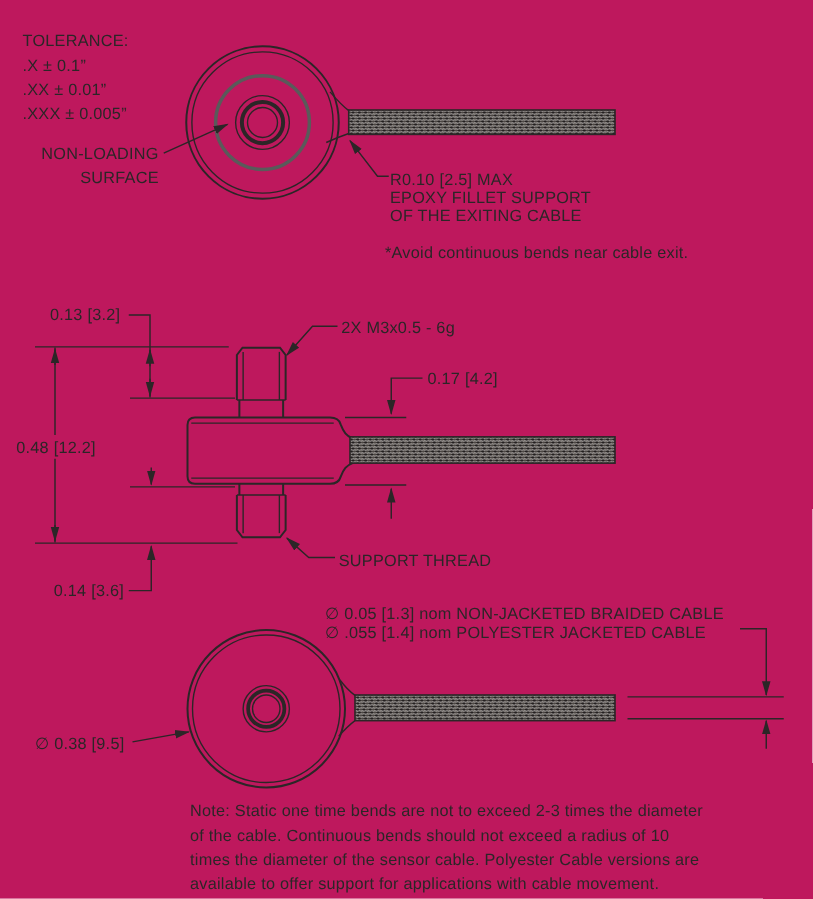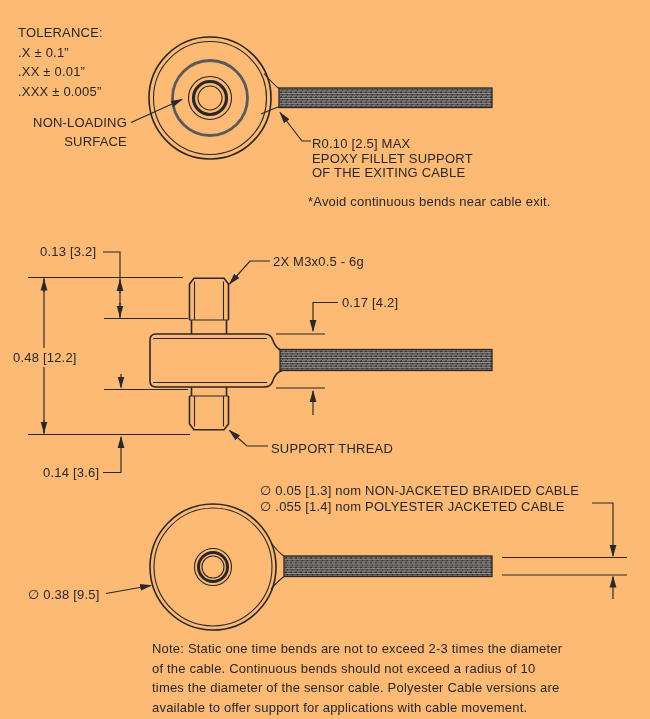--- a/index.html
+++ b/index.html
@@ -1,16 +1,16 @@
 <!DOCTYPE html>
 <html><head>
 <meta charset="utf-8">
 <style>
   html,body{margin:0;padding:0;background:#ffffff;}
-  #stage{position:relative;width:650px;height:719px;background:#fdba74;overflow:hidden;
+  #stage{position:relative;width:650px;height:719px;background:#be185d;overflow:hidden;
          font-family:"Liberation Sans","DejaVu Sans",sans-serif;}
   svg{position:absolute;left:0;top:0;}
   svg text{fill:#2b2627;font-family:"Liberation Sans","DejaVu Sans",sans-serif;
            font-size:13px;letter-spacing:.2px;}
   .ln{stroke:#2b2627;fill:none;}
   .thick{stroke-width:1.6;}
   .thin{stroke-width:1.1;}
   .dim{stroke-width:1.15;}
 </style>
 </head>

